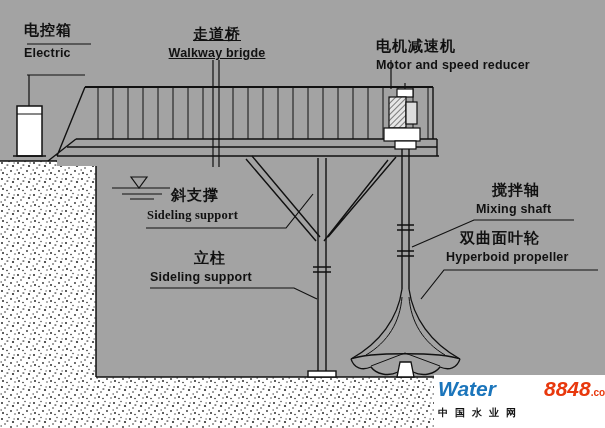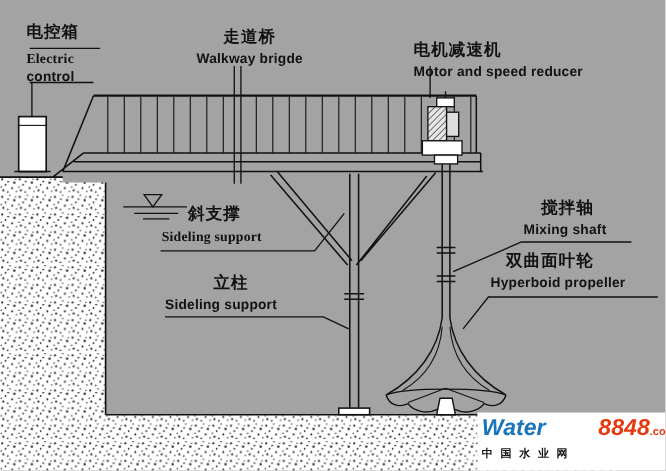--- a/index.html
+++ b/index.html
@@ -113,25 +113,24 @@
       <path d="M391,60 V89"></path>
       <path d="M146,228 H286 L313,194"></path>
       <path d="M150,288 H294 L317,299"></path>
       <path d="M574,220 H474 L412,247"></path>
       <path d="M598,270 H444 L421,299"></path>
     </g>
   </svg>
 
   <div class="lbl" style="left:24px;top:20px;width:92px;">
     <div class="zh">电控箱</div>
-    <div class="en" style="margin-top:7px;font-family:Liberation Serif, serif;">Electric</div>
-    <div class="en">control</div>
+    <div class="en" style="margin-top:7px;">Electric</div>
   </div>
 
-  <div class="lbl center" style="left:168px;top:24px;width:118px;">
+  <div class="lbl center" style="left:158px;top:24px;width:118px;text-decoration:underline;">
     <div class="zh">走道桥</div>
     <div class="en">Walkway brigde</div>
   </div>
 
   <div class="lbl" style="left:376px;top:36px;width:200px;">
     <div class="zh">电机减速机</div>
     <div class="en">Motor and speed reducer</div>
   </div>
 
   <div class="lbl" style="left:147px;top:186px;width:140px;font-family:Liberation Serif, serif;">

